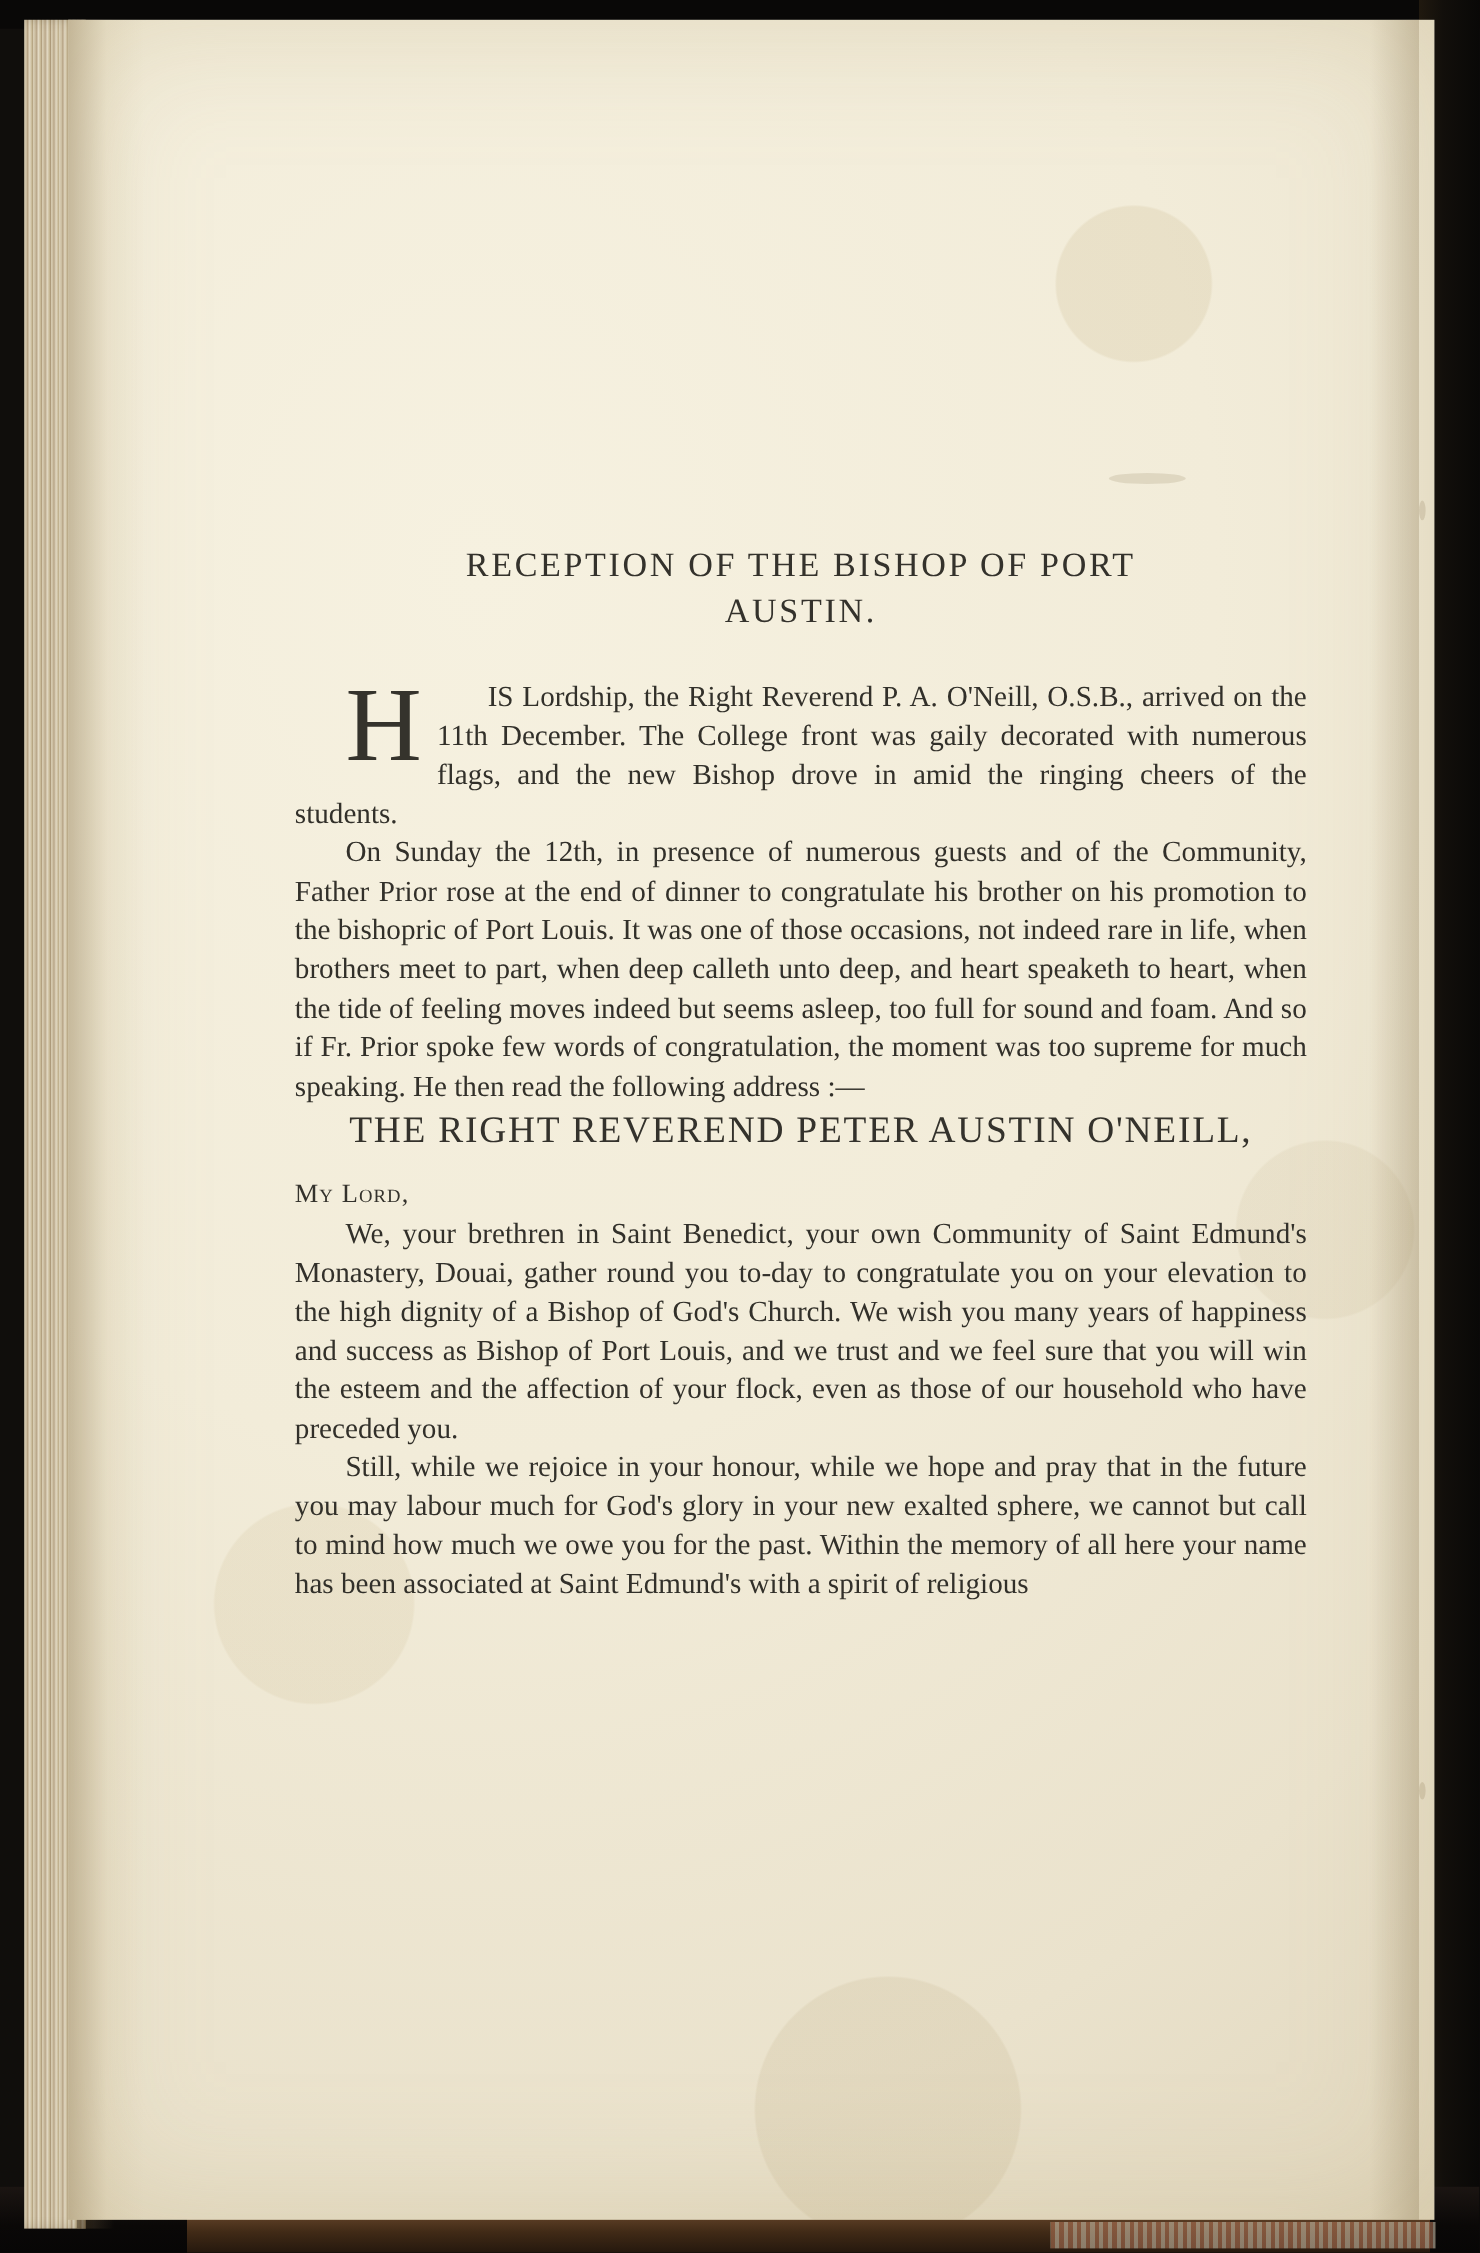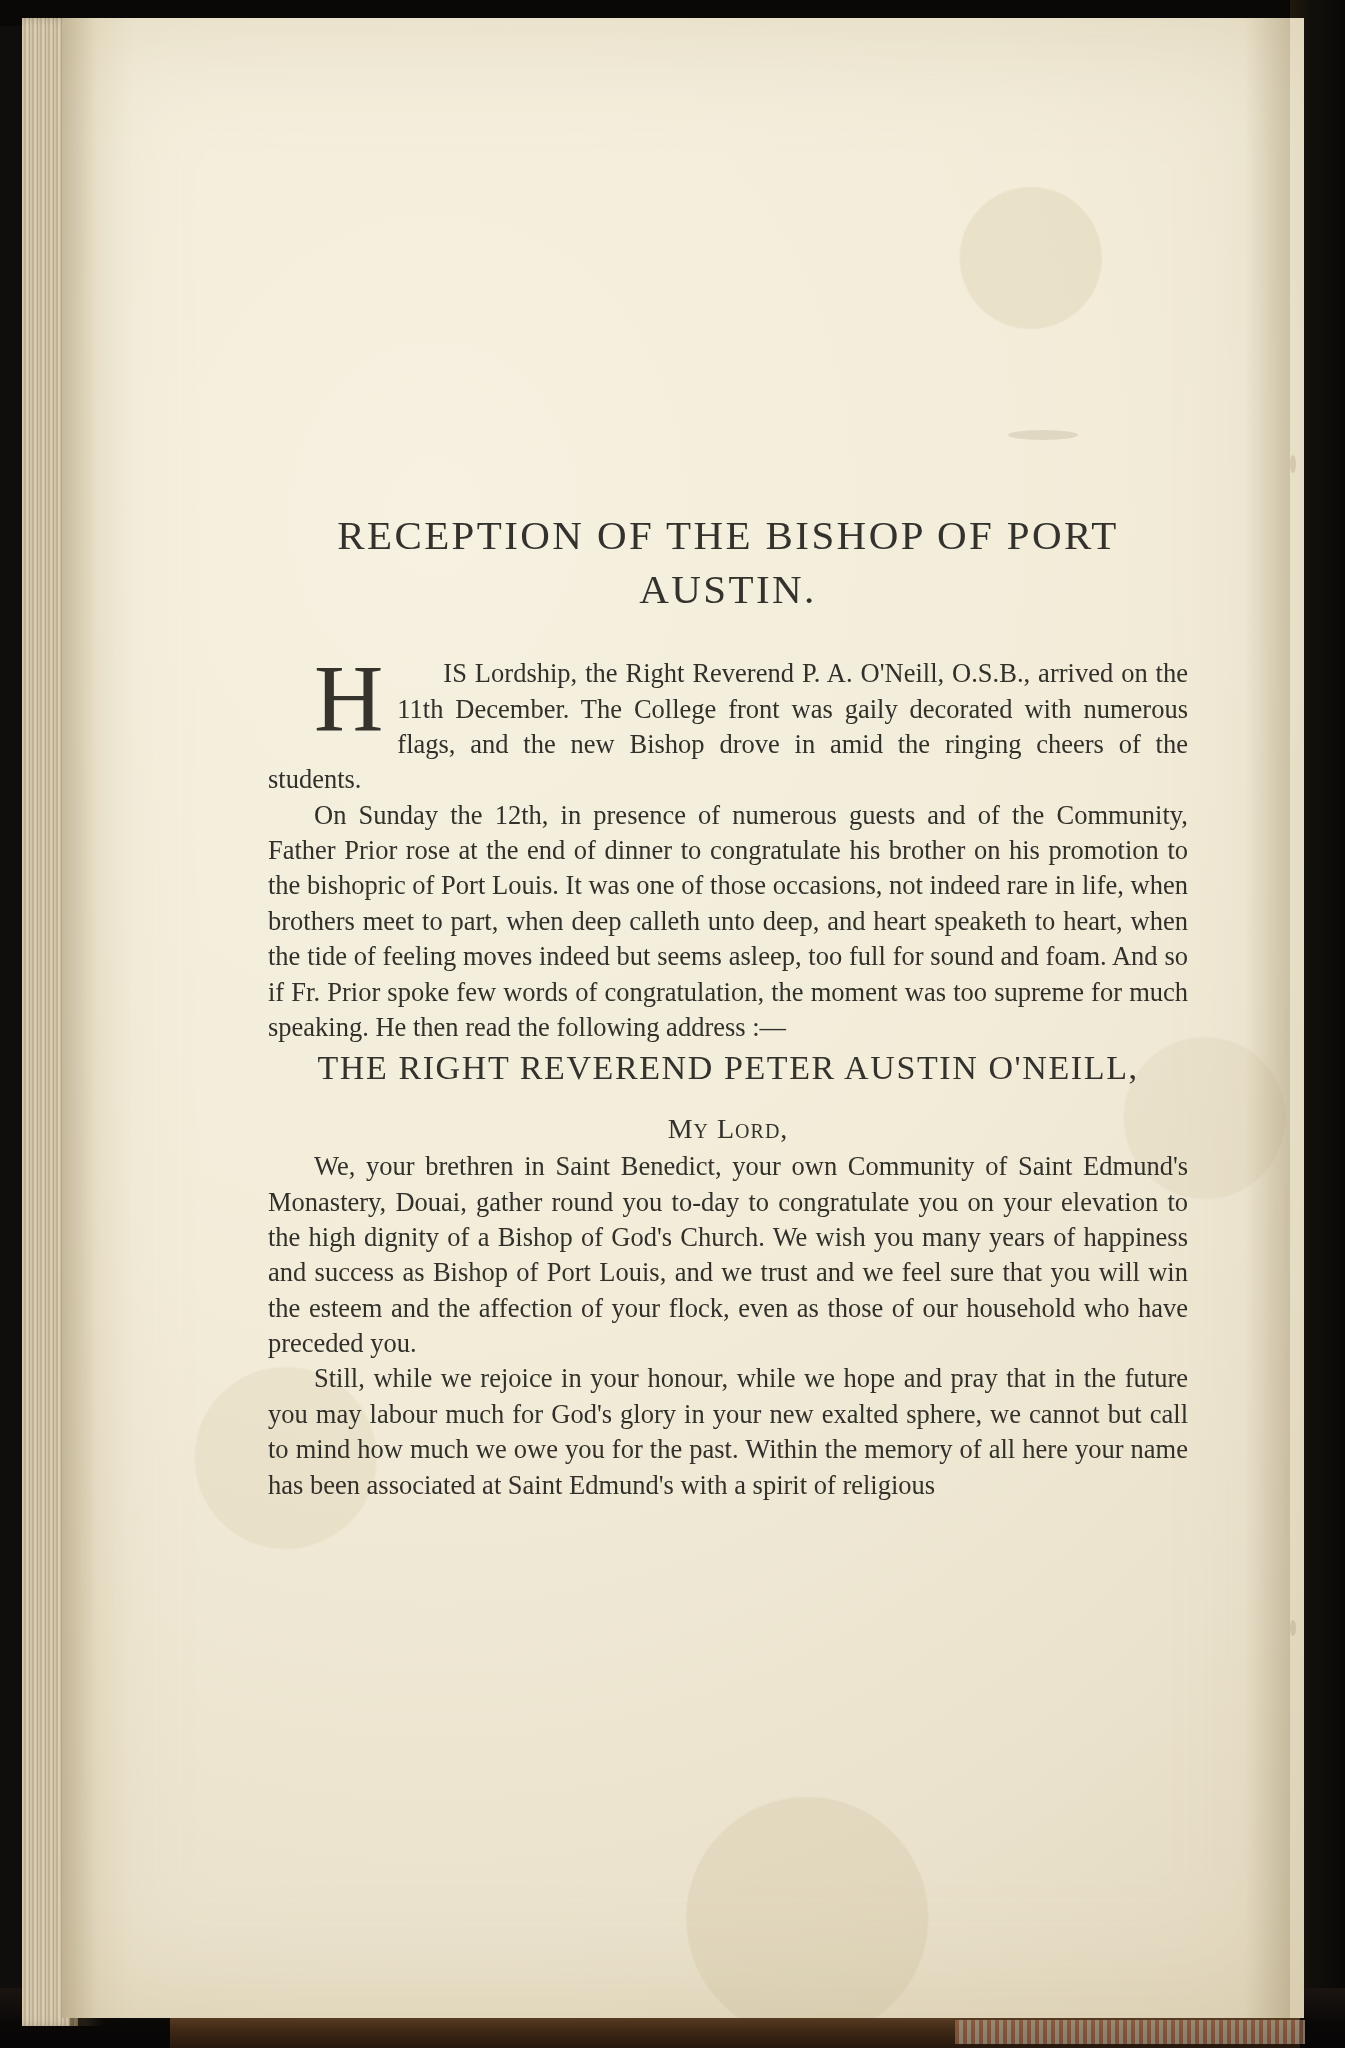--- a/index.html
+++ b/index.html
@@ -123,26 +123,26 @@
   
   #text-block {
     position: absolute;
     left: 268px;
     top: 490px;
     width: 920px;
     color: #2d2b26;
   }
 
   .chapter-title {
-    font-size: 41px;
+    font-size: 31px;
     letter-spacing: 2.4px;
     text-align: center;
     line-height: 1.32;
     color: #34322c;
-    margin: 18px 0 40px 0;
+    margin: 4px 0 40px 0;
     font-weight: 400;
     font-family: Liberation Serif, serif;
   }
 
   p.body {
     margin: 0;
     font-size: 26.5px;
     line-height: 1.335;
     text-align: justify;
     color: #32302a;
@@ -175,25 +175,24 @@
   }
   .address-head {
     text-align: center;
     font-size: 34px;
     letter-spacing: 1.6px;
     line-height: 1.35;
     margin: 0 0 22px 0;
     color: #34322c;
   }
   .salutation {
-    font-size: 28px;
+    font-size: 24px;
     letter-spacing: 1px;
     margin: 0 0 4px 0;
     color: #34322c;
-    text-align: center;
   }
   .salutation .sc {
     font-variant: small-caps;
   }
   .indent-big {
     text-indent: 86px;
   }
 
   
   .margin-mark {

